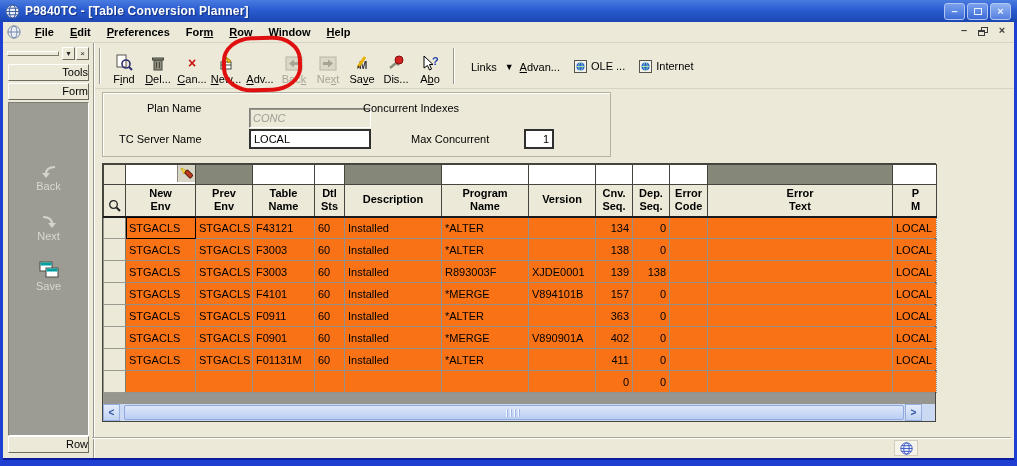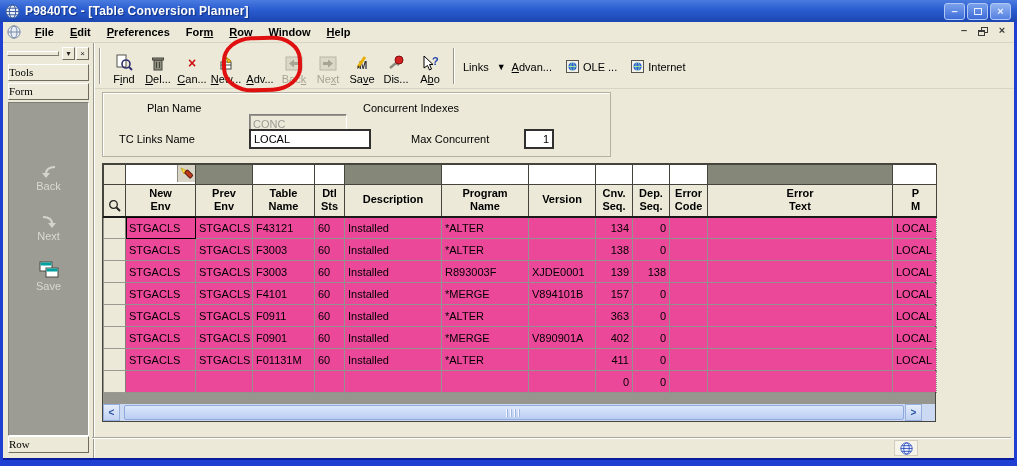--- a/index.html
+++ b/index.html
@@ -39,39 +39,39 @@
   .side-sep{position:absolute;left:90px;top:21px;height:415px;width:2px;
             border-left:1px solid #9B978A;border-right:1px solid #FFFFFF;}
   .mini-hdr{position:absolute;left:2px;top:25px;width:86px;height:14px;}
   .mini-track{position:absolute;left:2px;top:4px;width:52px;height:5px;background:#ECE9D8;
       border:1px solid;border-color:#FFFFFF #7F7B6E #7F7B6E #FFFFFF;}
   .mini-btn{position:absolute;top:0;width:13px;height:13px;background:#ECE9D8;
       border:1px solid;border-color:#FFFFFF #6F6B5E #6F6B5E #FFFFFF;
       font-size:8px;line-height:11px;text-align:center;color:#222;}
   .side-tab{position:absolute;left:5px;width:81px;height:17px;background:#ECE9D8;
       border:1px solid;border-color:#FFFFFF #6F6B5E #6F6B5E #FFFFFF;
-      text-align:left;line-height:15px;font-family:Liberation Serif, serif;}
+      text-align:right;line-height:15px;}
   .exit-panel{position:absolute;left:5px;top:80px;width:81px;height:334px;background:#9C9C94;
       border:1px solid;border-color:#7E7E72 #FFFFFF #FFFFFF #7E7E72;}
   .exit{position:absolute;left:5px;width:81px;text-align:center;color:#D9D9CF;}
   .exit .ico{height:18px;display:flex;justify-content:center;align-items:flex-end;margin-bottom:2px;}
   
   .toolbar{position:absolute;left:92px;top:22px;width:919px;height:45px;
            border-bottom:1px solid #D8D4C4;}
   .vsep{position:absolute;top:4px;height:36px;width:2px;
         border-left:1px solid #9B978A;border-right:1px solid #FFFFFF;}
   .tools-row{position:absolute;left:12px;top:2px;display:flex;}
   .tool{width:34px;height:41px;display:flex;flex-direction:column;align-items:center;
         justify-content:flex-end;padding-bottom:2px;}
   .tool .ico{height:20px;display:flex;align-items:center;justify-content:center;}
   .tool.disabled{color:#A8A494;}
-  .links-area{position:absolute;left:360px;top:0;height:45px;display:flex;align-items:center;gap:6px;padding-left:8px;}
+  .links-area{position:absolute;left:360px;top:0;height:45px;display:flex;align-items:center;gap:6px;padding-left:16px;}
   .links-label{margin-right:2px;}
   .dd-tri{font-size:9px;color:#000;}
-  .link-item{display:flex;align-items:center;gap:4px;margin-left:8px;}
+  .link-item{display:flex;align-items:flex-start;gap:4px;margin-left:8px;}
   
   .annotation{position:absolute;left:219px;top:14px;width:80px;height:56px;
      border:4px solid #E01010;border-radius:30px/24px;transform:rotate(-2deg);
      z-index:9;pointer-events:none;}
   
   .form-panel{position:absolute;left:99px;top:70px;width:509px;height:65px;
      border:1px solid #B5B19F;box-shadow:inset 1px 1px 0 #FFFFFF;}
   .flabel{position:absolute;white-space:nowrap;}
   .finput{position:absolute;height:20px;font-size:11px;padding:0 3px;
      border:1px solid #808080;border-bottom-color:#FFF;border-right-color:#FFF;
@@ -83,21 +83,21 @@
         border:1px solid #45453D;}
   table.jdegrid{border-collapse:collapse;table-layout:fixed;width:833px;}
   .jdegrid td,.jdegrid th{overflow:hidden;white-space:nowrap;padding:0 3px;font-size:11px;}
   tr.qbe{height:20px;}
   tr.qbe td{border:1px solid #45453D;background:#FFFFFF;position:relative;}
   tr.qbe td.gray{background:#858879;}
   tr.qbe td.rowhdr{background:#ECE9D8;}
   tr.hdr{height:32px;}
   tr.hdr th{background:#ECE9D8;border:1px solid #45453D;border-bottom:2px solid #1A1A1A;
      font-weight:bold;white-space:pre-line;line-height:1.25;text-align:center;vertical-align:middle;}
-  tbody tr{height:22px;background:#ec4899;}
+  tbody tr{height:22px;background:#f97316;}
   tbody td{border-right:1px dotted #8F8F8F;border-bottom:1px dotted #8F8F8F;vertical-align:middle;}
   tbody td.rowhdr{background:#ECE9D8;border-right:1px solid #7E7E72;border-bottom:1px solid #9A9A90;}
   tbody tr:first-child td.c-new{outline:1px solid #000;outline-offset:-1px;}
   td.num{text-align:right;}
   th.c-pm{text-align:right;padding-right:1px;}
   .qbe-flash{position:absolute;right:0;top:0;width:18px;height:17px;background:#D8D4C6;
      border-left:1px solid #8D897C;display:flex;align-items:center;justify-content:center;}
   
   .hscroll{position:absolute;left:0;bottom:0;width:832px;height:17px;background:#CBD9F3;
      display:flex;align-items:center;}
@@ -313,23 +313,23 @@
           </svg>
           <span>Internet</span>
         </span>
       </div>
     </div>
 
     <div class="annotation"></div>
 
     <div class="form-panel">
       <span class="flabel" style="left:16px;top:9px;margin-left:28px;">Plan Name</span>
-      <div class="finput disabled" style="left:146px;top:21px;width:98px;line-height:18px;">CONC</div>
+      <div class="finput disabled" style="left:146px;top:15px;width:122px;line-height:18px;font-style:italic;">CONC</div>
       <span class="flabel" style="left:260px;top:9px;">Concurrent Indexes</span>
-      <span class="flabel" style="left:16px;top:40px;">TC Links Name</span>
+      <span class="flabel" style="left:16px;top:40px;">TC Server Name</span>
       <div class="finput focused" style="left:146px;top:36px;width:122px;line-height:16px;">LOCAL</div>
       <span class="flabel" style="left:308px;top:40px;">Max Concurrent</span>
       <div class="finput focused" style="left:421px;top:36px;width:30px;line-height:16px;text-align:right;">1</div>
     </div>
 
     <div class="grid">
       <table class="jdegrid">
         <colgroup>
           <col style="width:22px">
             <col style="width:70px">

